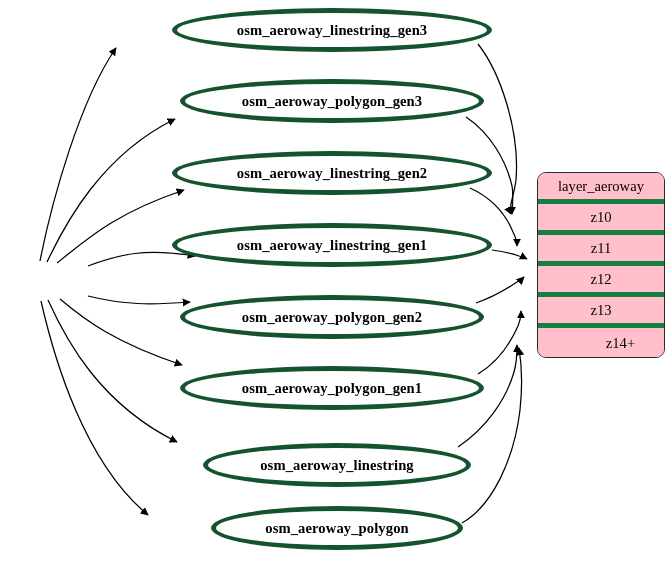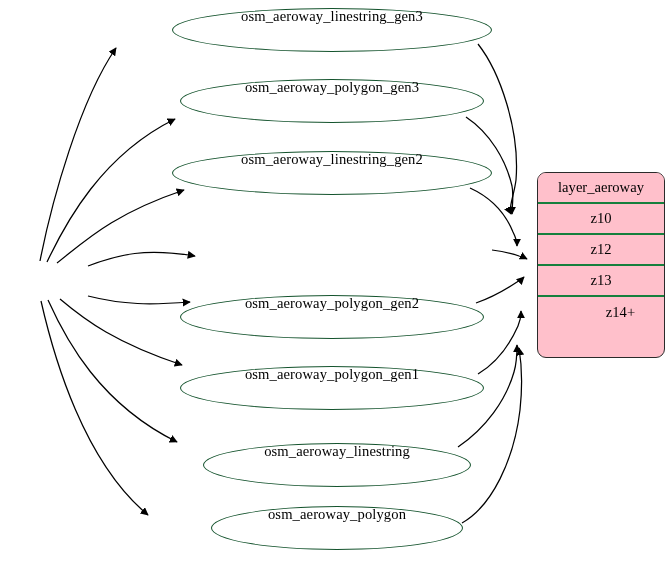--- a/index.html
+++ b/index.html
@@ -22,27 +22,28 @@
   }
   #edge-layer {
     position: absolute;
     left: 0;
     top: 0;
     width: 670px;
     height: 563px;
   }
   .node-ellipse {
     position: absolute;
-    border: 1px solid #14532d;
+    border: 5px solid #14532d;
     border-radius: 50%;
     background: transparent;
     display: flex;
-    align-items: flex-start;
+    align-items: center;
     justify-content: center;
     box-sizing: border-box;
+    font-weight: bold;
   }
   .node-ellipse .node-label {
     font-size: 14.6px;
     color: #000000;
     white-space: nowrap;
     line-height: 1;
     letter-spacing: 0.1px;
   }
   #source-node {
     left: 6px;
@@ -67,21 +68,21 @@
   }
   .record-row {
     height: 31px;
     box-sizing: border-box;
     display: flex;
     align-items: center;
     justify-content: center;
     font-size: 14.6px;
     color: #000000;
     background: #ffc0cb;
-    border-bottom: 2px solid #15803d;
+    border-bottom: 5px solid #15803d;
     white-space: nowrap;
   }
   .record-row:last-child {
     border-bottom: none;
     padding-left: 39px;
   }
 </style>
 </head>
 <body>
 
@@ -123,38 +124,42 @@
   </div>
 
   <div class="node-ellipse" style="left:180px; top:79px; width:304px; height:44px;">
     <span class="node-label">osm_aeroway_polygon_gen3</span>
   </div>
 
   <div class="node-ellipse" style="left:172px; top:151px; width:320px; height:44px;">
     <span class="node-label">osm_aeroway_linestring_gen2</span>
   </div>
 
+  <div class="node-ellipse" style="left:172px; top:223px; width:320px; height:44px;">
+    <span class="node-label">osm_aeroway_linestring_gen1</span>
+  </div>
 
   <div class="node-ellipse" style="left:180px; top:295px; width:304px; height:44px;">
     <span class="node-label">osm_aeroway_polygon_gen2</span>
   </div>
 
   <div class="node-ellipse" style="left:180px; top:366px; width:304px; height:44px;">
     <span class="node-label">osm_aeroway_polygon_gen1</span>
   </div>
 
   <div class="node-ellipse" style="left:203px; top:443px; width:268px; height:44px;">
     <span class="node-label">osm_aeroway_linestring</span>
   </div>
 
   <div class="node-ellipse" style="left:211px; top:506px; width:252px; height:44px;">
     <span class="node-label">osm_aeroway_polygon</span>
   </div>
 
   <div class="record-table">
     <div class="record-row">layer_aeroway</div>
     <div class="record-row">z10</div>
+    <div class="record-row">z11</div>
     <div class="record-row">z12</div>
     <div class="record-row">z13</div>
     <div class="record-row">z14+</div>
   </div>
 
 </div>
 
 </body></html>

